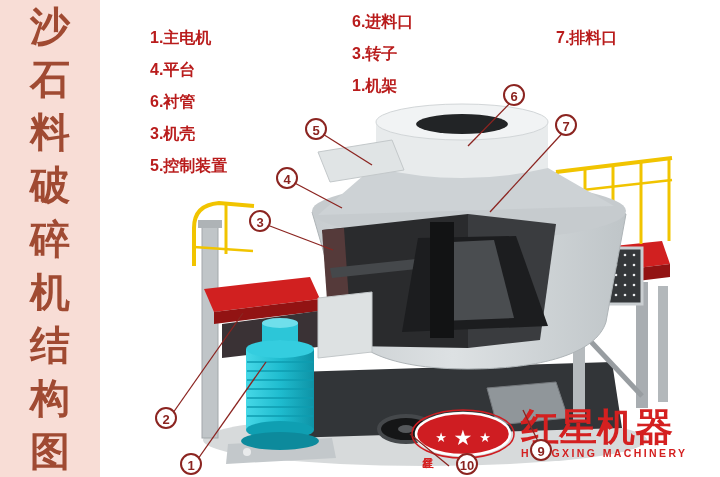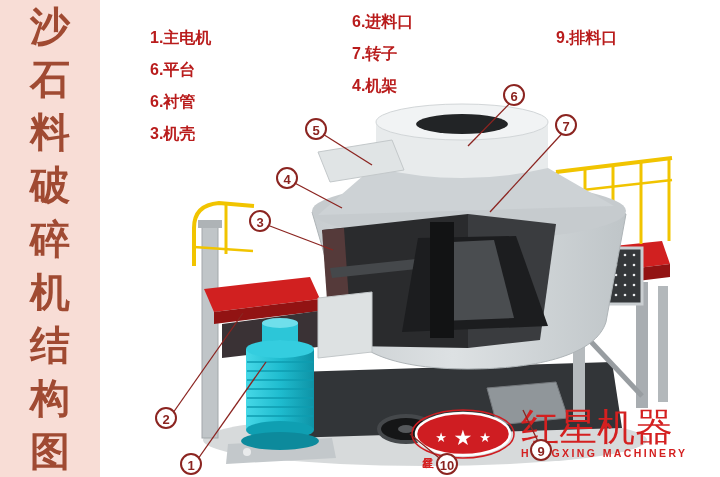--- a/index.html
+++ b/index.html
@@ -25,21 +25,21 @@
   .machine-svg{position:absolute;left:0;top:0;z-index:1}
   .lines-svg{position:absolute;left:0;top:0;z-index:5;pointer-events:none}
   .leader{stroke:#8b2420;stroke-width:1.3}
   #callout-layer{position:absolute;left:0;top:0;width:720px;height:477px;z-index:6;pointer-events:none}
   .callout{position:absolute;width:22px;height:22px;border:2px solid #8b2420;border-radius:50%;
     background:#fff;color:#8b2420;font:bold 13px/22px "Liberation Sans",sans-serif;text-align:center}
 
   
   .logo{position:absolute;left:410px;top:408px;z-index:4;display:flex;align-items:flex-start}
   .logo-text{margin-left:5px}
-  .logo-cn{font-family:"DejaVu Serif","Liberation Serif",serif;font-weight:normal;
+  .logo-cn{font-family:"DejaVu Serif","Liberation Serif",serif;font-weight:bold;
     font-size:38px;line-height:1.0;color:#d42020;white-space:nowrap}
   .logo-en{font-size:10.5px;font-weight:bold;letter-spacing:2.4px;color:#d42020;margin-top:1px;white-space:nowrap}
   .logo-seal{position:absolute;left:12px;top:40px;font-size:11px;font-weight:bold;color:#d42020;
     writing-mode:vertical-rl;letter-spacing:1px;line-height:1}
 </style>
 </head>
 <body>
 
 <div class="stage">
 
@@ -50,31 +50,32 @@
     <div class="tchar">破</div>
     <div class="tchar">碎</div>
     <div class="tchar">机</div>
     <div class="tchar">结</div>
     <div class="tchar">构</div>
     <div class="tchar">图</div>
   </aside>
 
   <div class="legend" id="legend-col1">
     <div class="legend-item">1.主电机</div>
-    <div class="legend-item">6.平台</div>
+    <div class="legend-item">4.平台</div>
     <div class="legend-item">6.衬管</div>
     <div class="legend-item">3.机壳</div>
+    <div class="legend-item">5.控制装置</div>
   </div>
   <div class="legend" id="legend-col2">
     <div class="legend-item">6.进料口</div>
-    <div class="legend-item">7.转子</div>
-    <div class="legend-item">4.机架</div>
+    <div class="legend-item">3.转子</div>
+    <div class="legend-item">1.机架</div>
   </div>
   <div class="legend" id="legend-col3">
-    <div class="legend-item">9.排料口</div>
+    <div class="legend-item">7.排料口</div>
   </div>
 
   <svg class="machine-svg" width="720" height="477" viewBox="0 0 720 477">
     <defs>
       <linearGradient id="motorGrad" x1="0" y1="0" x2="1" y2="0">
         <stop offset="0" stop-color="#45d8e7"></stop>
           <stop offset="0.5" stop-color="#1fbccf"></stop>
           <stop offset="1" stop-color="#0e93a6"></stop>
       </linearGradient>
       <linearGradient id="bodyGrad" x1="0" y1="0" x2="1" y2="0">
@@ -203,21 +204,21 @@
 
   <div id="callout-layer">
       <div class="callout" style="left: 180px; top: 453px;">1</div>
       <div class="callout" style="left: 155px; top: 407px;">2</div>
       <div class="callout" style="left: 249px; top: 210px;">3</div>
       <div class="callout" style="left: 276px; top: 167px;">4</div>
       <div class="callout" style="left: 305px; top: 118px;">5</div>
       <div class="callout" style="left: 503px; top: 84px;">6</div>
       <div class="callout" style="left: 555px; top: 114px;">7</div>
       <div class="callout" style="left: 530px; top: 439px;">9</div>
-      <div class="callout" style="left: 436px; top: 453px;">10</div>
+      <div class="callout" style="left: 456px; top: 453px;">10</div>
     </div>
 
   <div class="logo">
     <svg width="106" height="54">
       <ellipse cx="53" cy="26" rx="51" ry="24" fill="none" stroke="#cf1d22" stroke-width="1.5"></ellipse>
       <ellipse cx="53" cy="26" rx="47" ry="21" fill="#cf1d22" stroke="#ffffff" stroke-width="2.5"></ellipse>
       <text x="31" y="34" text-anchor="middle" font-size="13" fill="#ffffff">★</text>
       <text x="53" y="37" text-anchor="middle" font-size="21" fill="#ffffff">★</text>
       <text x="75" y="34" text-anchor="middle" font-size="13" fill="#ffffff">★</text>
     </svg>

